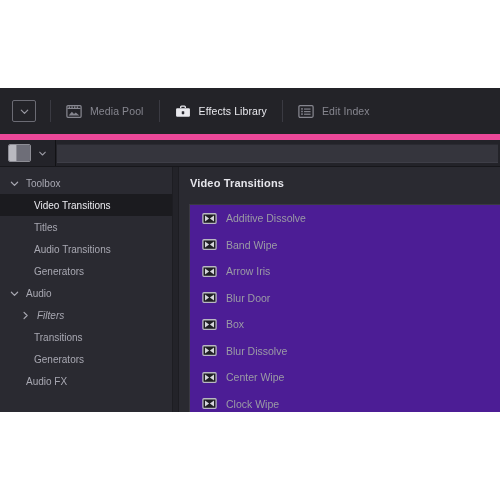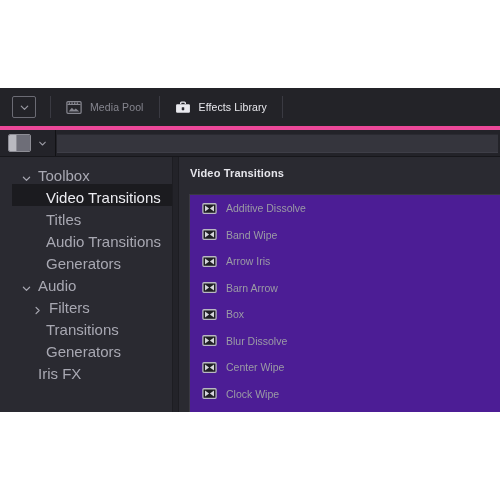--- a/index.html
+++ b/index.html
@@ -30,23 +30,23 @@
     top: 88px;
     width: 500px;
     height: 324px;
     background: #232329;
     overflow: hidden;
   }
 
   
   .tabbar {
     position: relative;
-    height: 42px;
+    height: 52px;
     background: #232328;
-    border-bottom: 4px solid #ec4899;
+    border-bottom: 6px solid #ec4899;
     display: flex;
     align-items: center;
     padding-left: 8px;
     box-sizing: border-box;
   }
   .tabbar-toggle {
     width: 22px;
     height: 20px;
     border: 1px solid #6b6b74;
     border-radius: 2px;
@@ -145,44 +145,43 @@
     width: 172px;
     flex: 0 0 172px;
     background: #2a2a31;
     padding-top: 5px;
     box-sizing: border-box;
     position: relative;
   }
   .tree-row {
     height: 22px;
     display: flex;
-    align-items: flex-end;
+    align-items: center;
     color: #a8a8b2;
-    font-size: 15px;
+    font-size: 10px;
     box-sizing: border-box;
     padding-right: 6px;
     white-space: nowrap;
-    margin-left: 12px;
   }
   .tree-row.sel {
     background: #1b1b1f;
     color: #ececf1;
   }
   .tree-row .twisty {
     width: 11px;
     height: 11px;
     flex: 0 0 auto;
     display: block;
   }
   .tree-row .lbl { display: block; }
 
   .indent-0 .twisty { margin-left: 9px; margin-right: 6px; }
   .indent-0 .lbl    { }
   .indent-1 { padding-left: 34px; }
-  .indent-1b { padding-left: 20px; }
+  .indent-1b { padding-left: 20px; font-style: italic; }
   .indent-1b .twisty { margin-right: 6px; }
   .indent-05 { padding-left: 26px; }
 
   .vsplit {
     width: 5px;
     flex: 0 0 5px;
     background: #232329;
     border-left: 1px solid #1d1d22;
     border-right: 1px solid #1d1d22;
   }
@@ -266,20 +265,32 @@
         <svg class="tab-ico" viewBox="0 0 18 16">
           <path d="M6.4 4.2 V2.9 a1 1 0 0 1 1-1 h3.2 a1 1 0 0 1 1 1 V4.2" fill="none" stroke="#e9e9ee" stroke-width="1.5"></path>
           <rect x="1.2" y="4.4" width="15.6" height="9.6" rx="1.3" fill="#e9e9ee"></rect>
           <rect x="7.6" y="7.6" width="2.8" height="3.4" rx=".5" fill="#2a2a31"></rect>
         </svg>
         <span>Effects Library</span>
       </div>
 
       <div class="vsep"></div>
 
+      <div class="tab">
+        <svg class="tab-ico" viewBox="0 0 18 16">
+          <rect x="1" y="1.5" width="16" height="13" rx="1.3" fill="none" stroke="#86868f" stroke-width="1.4"></rect>
+          <rect x="3.6" y="4.2" width="1.8" height="1.8" fill="#86868f"></rect>
+          <rect x="3.6" y="7.1" width="1.8" height="1.8" fill="#86868f"></rect>
+          <rect x="3.6" y="10" width="1.8" height="1.8" fill="#86868f"></rect>
+          <rect x="6.8" y="4.6" width="7.3" height="1.3" fill="#86868f"></rect>
+          <rect x="6.8" y="7.5" width="7.3" height="1.3" fill="#86868f"></rect>
+          <rect x="6.8" y="10.4" width="7.3" height="1.3" fill="#86868f"></rect>
+        </svg>
+        <span>Edit Index</span>
+      </div>
     </div>
 
     <div class="subbar">
       <div class="layout-btn">
         <div class="lb-l"></div>
         <div class="lb-r"></div>
       </div>
       <svg class="chev" viewBox="0 0 12 12">
         <path d="M2.2 4.3 L6 8 L9.8 4.3" fill="none" stroke="#9a9aa3" stroke-width="1.4" stroke-linecap="round" stroke-linejoin="round"></path>
       </svg>
@@ -330,21 +341,21 @@
 
         <div class="tree-row indent-1">
           <span class="lbl">Transitions</span>
         </div>
 
         <div class="tree-row indent-1">
           <span class="lbl">Generators</span>
         </div>
 
         <div class="tree-row indent-05">
-          <span class="lbl">Iris FX</span>
+          <span class="lbl">Audio FX</span>
         </div>
       </div>
 
       <div class="vsplit"></div>
 
       <div class="main">
         <div class="main-title">Video Transitions</div>
 
         <div class="list-panel">
 
@@ -374,21 +385,21 @@
             </svg>
             <span>Arrow Iris</span>
           </div>
 
           <div class="eff-row">
             <svg class="eff-ico" viewBox="0 0 16 12">
               <rect x="0.8" y="0.8" width="14.4" height="10.4" rx="1" fill="#1f1f24" stroke="#b9b9c2" stroke-width="1.4"></rect>
               <path d="M3.1 2.7 L7.6 6 L3.1 9.3 Z" fill="#d5d5dc"></path>
               <path d="M12.9 2.7 L8.4 6 L12.9 9.3 Z" fill="#d5d5dc"></path>
             </svg>
-            <span>Barn Arrow</span>
+            <span>Blur Door</span>
           </div>
 
           <div class="eff-row">
             <svg class="eff-ico" viewBox="0 0 16 12">
               <rect x="0.8" y="0.8" width="14.4" height="10.4" rx="1" fill="#1f1f24" stroke="#b9b9c2" stroke-width="1.4"></rect>
               <path d="M3.1 2.7 L7.6 6 L3.1 9.3 Z" fill="#d5d5dc"></path>
               <path d="M12.9 2.7 L8.4 6 L12.9 9.3 Z" fill="#d5d5dc"></path>
             </svg>
             <span>Box</span>
           </div>

